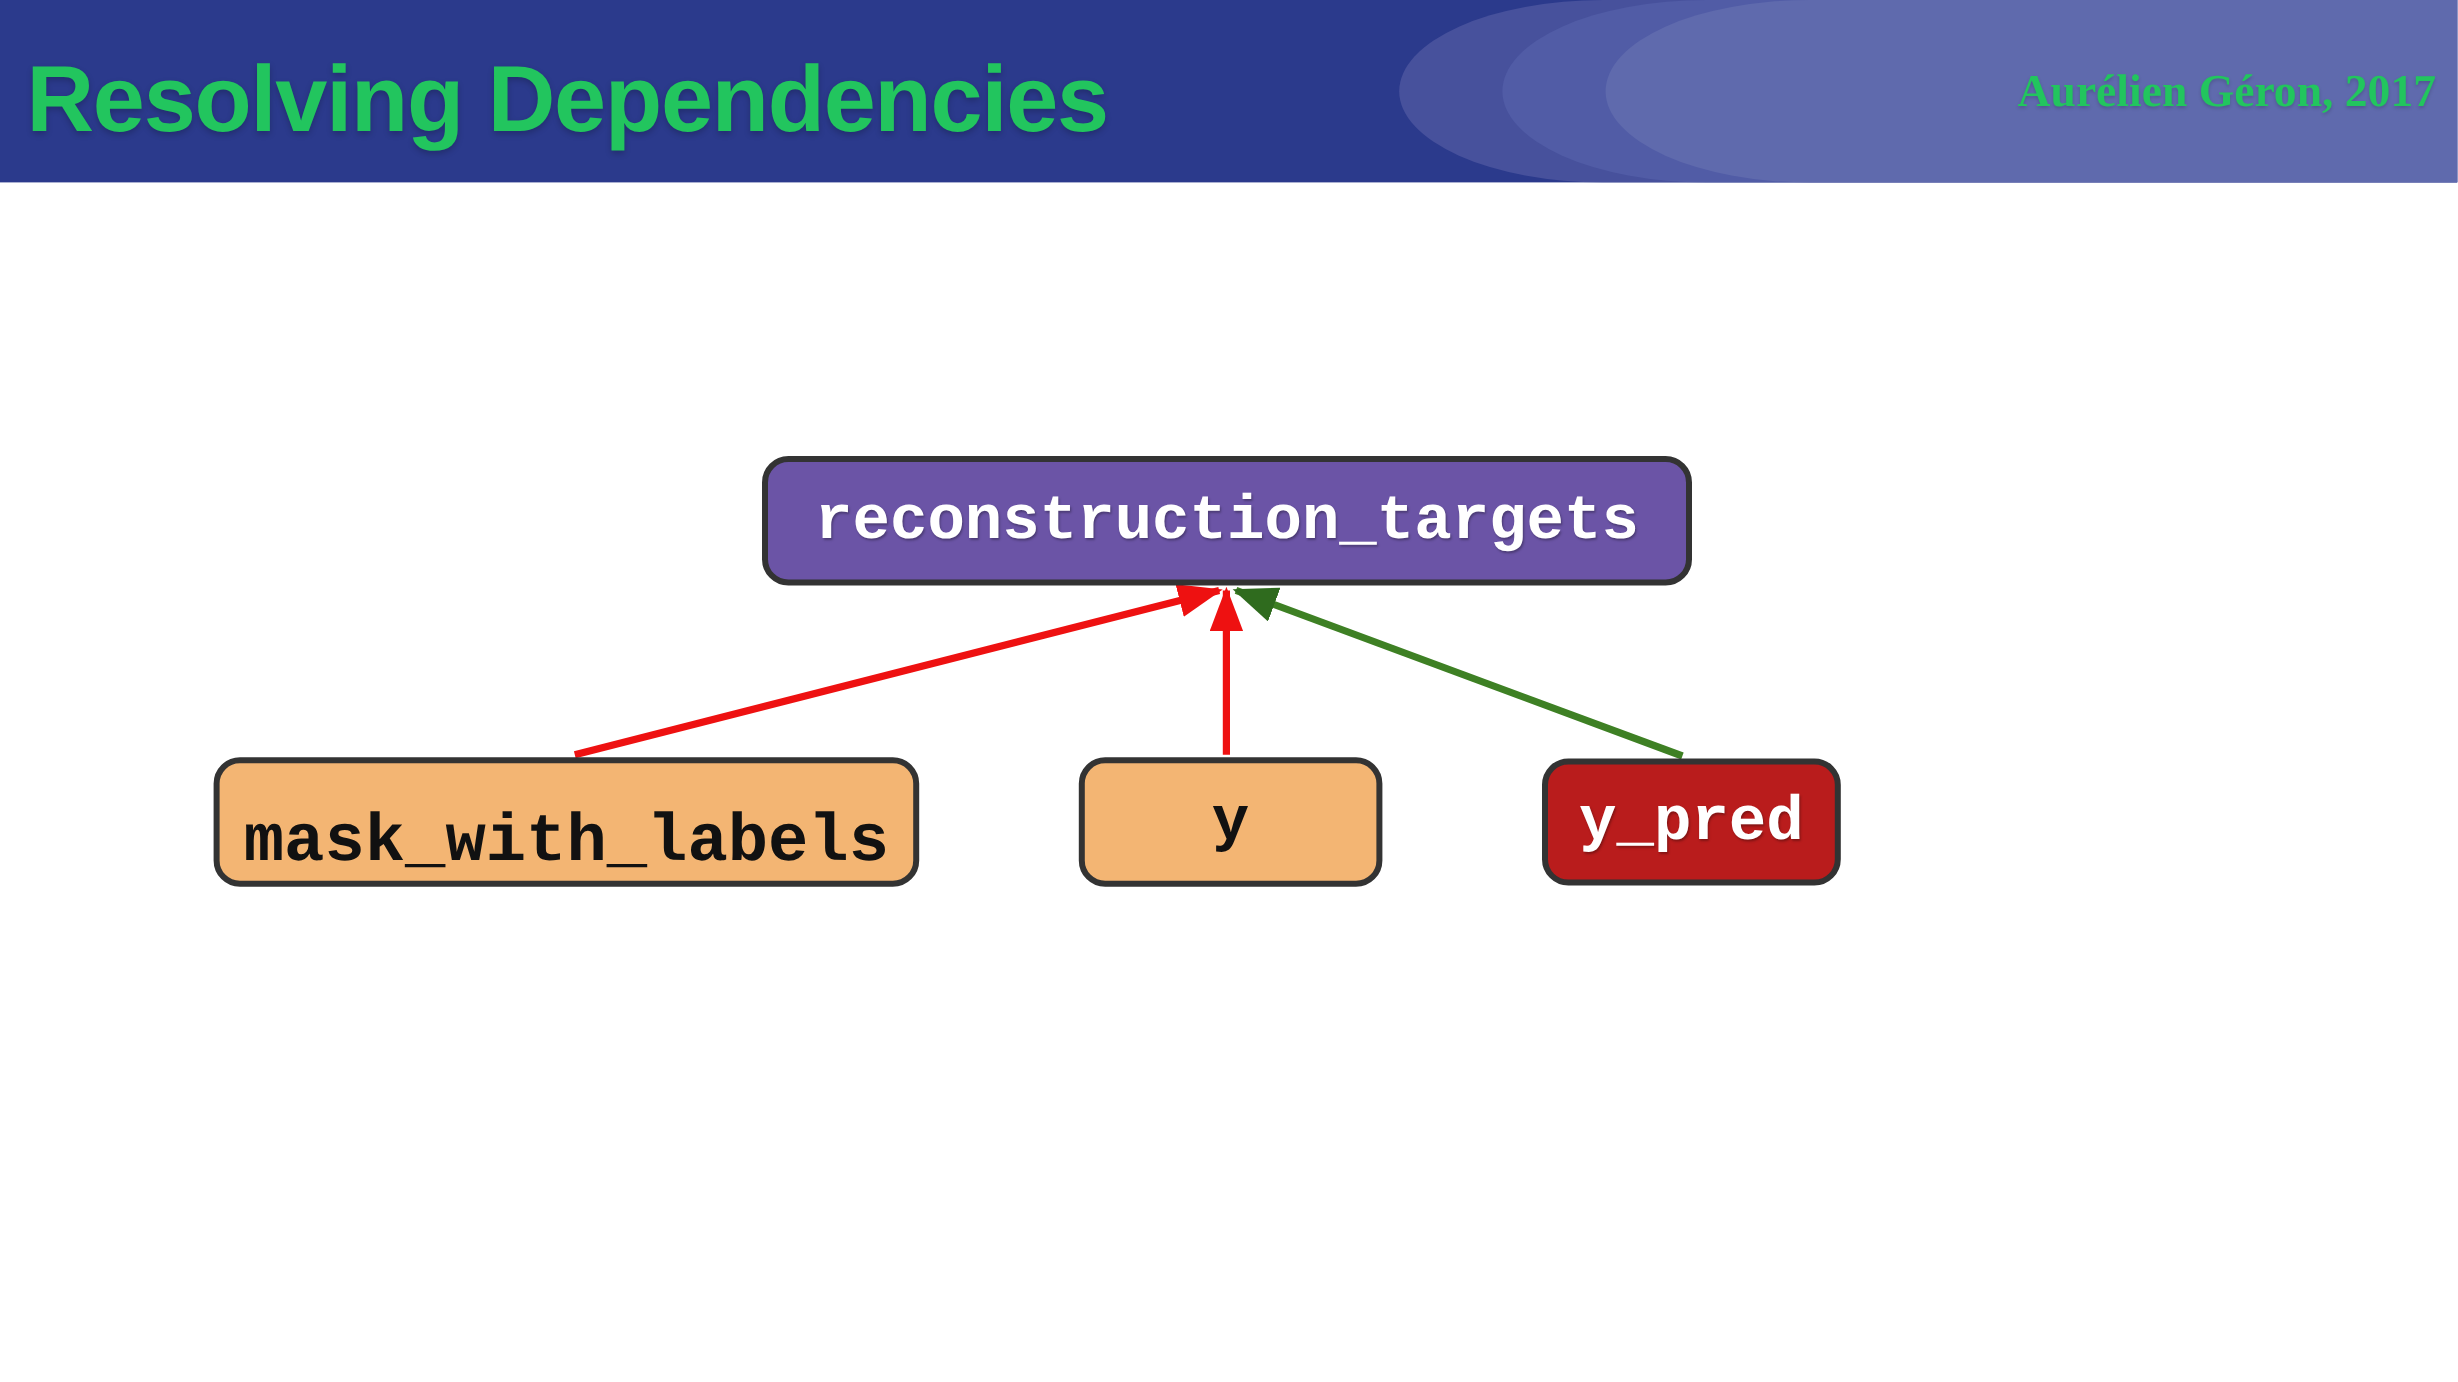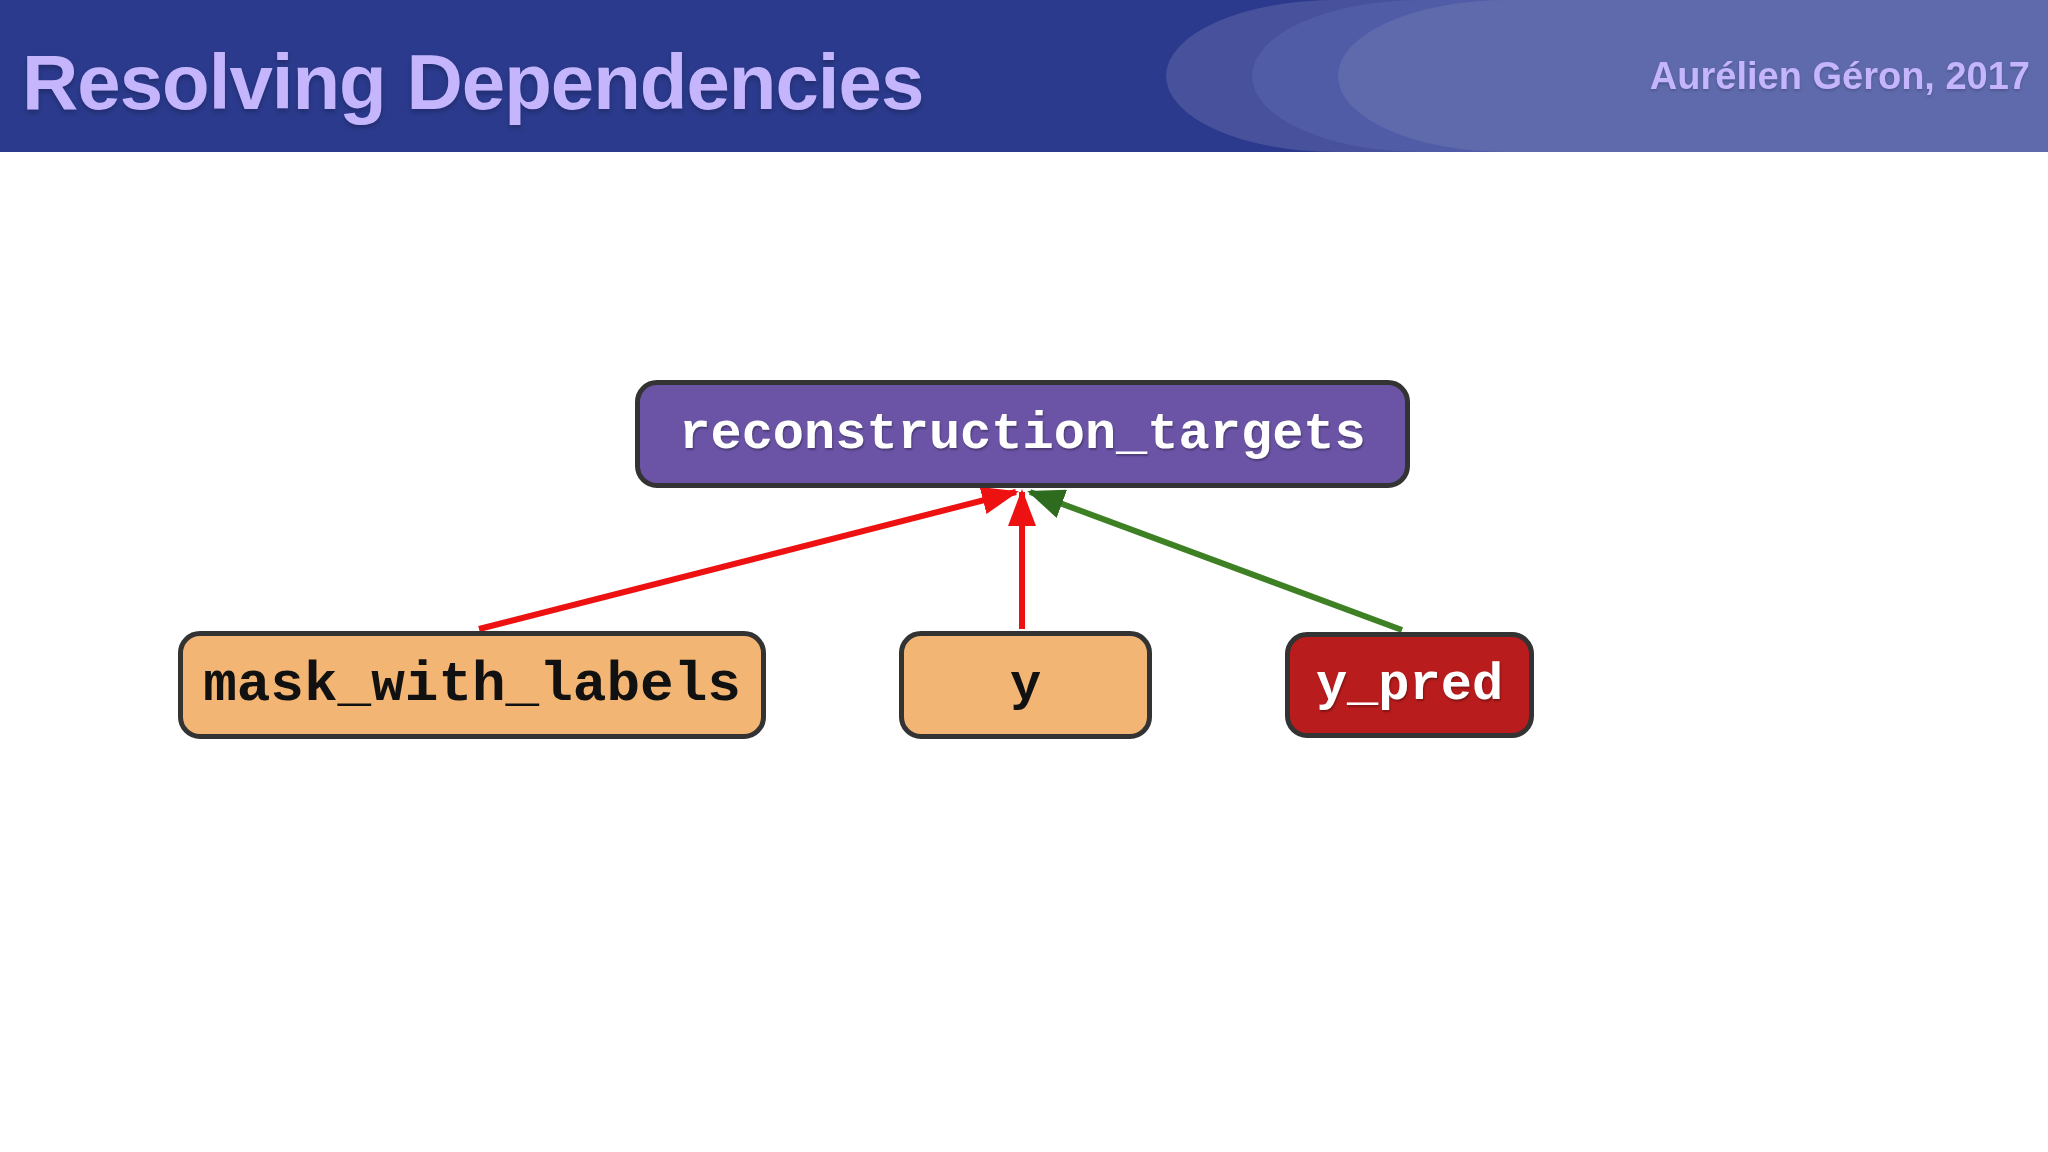--- a/index.html
+++ b/index.html
@@ -45,20 +45,21 @@
     z-index: 2;
     white-space: nowrap;
   }
   .attribution {
     position: relative;
     font-size: 38px;
     font-weight: bold;
     z-index: 2;
     white-space: nowrap;
     text-shadow: 0 2px 3px rgba(0,0,0,0.18);
+    font-family: Liberation Serif, serif;
   }
 
   
   .node {
     position: absolute;
     box-sizing: border-box;
     border: 5px solid #84cc16;
     border-radius: 22px;
     display: flex;
     align-items: center;
@@ -81,21 +82,21 @@
     left: 0; top: 0;
     width: 2048px; height: 1152px;
     pointer-events: none;
   }
 </style>
 </head>
 <body>
 
 <div class="slide">
 
-  <div class="header" style="background: rgb(43, 58, 140); color: #c4b5fd; padding-left: 22px;">
+  <div class="header" style="background: rgb(43, 58, 140); color: #22c55e; padding-left: 22px;">
     <div class="swoosh swoosh-1" style="background: rgb(71, 81, 156);"></div>
     <div class="swoosh swoosh-2" style="background: rgb(81, 92, 166);"></div>
     <div class="swoosh swoosh-3" style="background: rgb(95, 106, 173);"></div>
     <h1 class="slide-title">Resolving Dependencies</h1>
     <div class="attribution">Aurélien Géron, 2017</div>
   </div>
 
   <svg class="edges" viewBox="0 0 2048 1152">
     <defs>
       <marker id="head-red" markerUnits="userSpaceOnUse" markerWidth="37" markerHeight="28" refX="34" refY="14" orient="auto">
@@ -107,21 +108,21 @@
     </defs>
     <line x1="479" y1="629" x2="1016" y2="492" stroke-width="6" marker-end="url(#head-red)" stroke="#EE1111"></line>
     <line x1="1022" y1="629" x2="1022" y2="492" stroke-width="6" marker-end="url(#head-red)" stroke="#EE1111"></line>
     <line x1="1402" y1="630" x2="1030" y2="492" stroke-width="6" marker-end="url(#head-green)" stroke="#3E8024"></line>
   </svg>
 
   <div class="node node-targets" style="background: rgb(107, 84, 166); color: rgb(255, 255, 255); border-color: rgb(51, 51, 51);">
     <span class="node-label">reconstruction_targets</span>
   </div>
 
-  <div class="node node-mask" style="background: rgb(243, 181, 115); color: rgb(17, 17, 17); border-color: rgb(51, 51, 51);">
+  <div class="node node-mask" style="background: rgb(243, 181, 115); color: rgb(17, 17, 17); border-color: rgb(51, 51, 51); align-items: flex-end;">
     <span class="node-label">mask_with_labels</span>
   </div>
 
   <div class="node node-y" style="background: rgb(243, 181, 115); color: rgb(17, 17, 17); border-color: rgb(51, 51, 51);">
     <span class="node-label">y</span>
   </div>
 
   <div class="node node-ypred" style="background: #b91c1c; color: rgb(255, 255, 255); border-color: rgb(51, 51, 51);">
     <span class="node-label">y_pred</span>
   </div>

